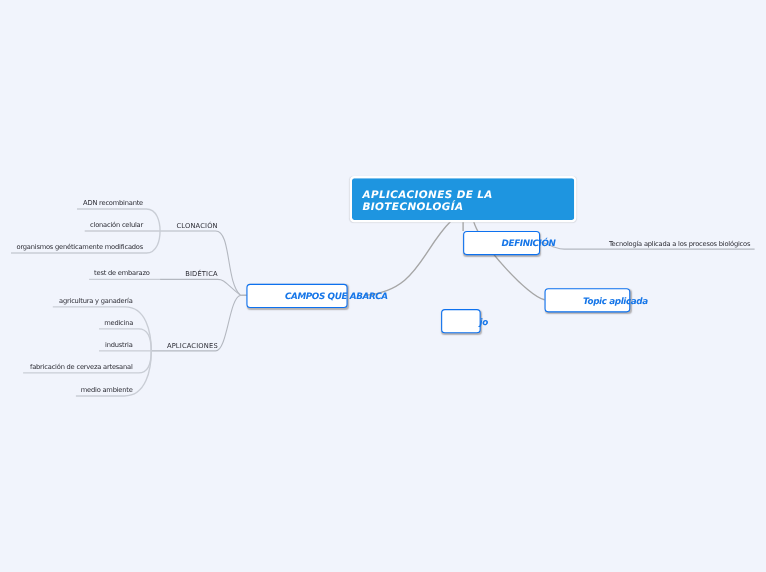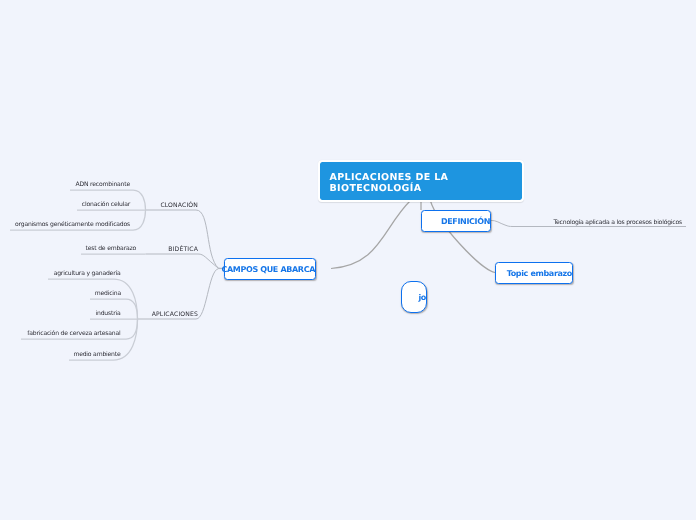--- a/index.html
+++ b/index.html
@@ -1,26 +1,26 @@
 <!DOCTYPE html>
 <html><head>
 <meta charset="utf-8">
 <title>Mapa mental</title>
 <style>
   html,body{margin:0;padding:0;}
   body{width:696px;height:520px;background:#f1f4fc;font-family:"DejaVu Sans",sans-serif;overflow:hidden;position:relative;-webkit-font-smoothing:antialiased;text-rendering:geometricPrecision;}
   #canvas{position:absolute;left:0;top:0;width:696px;height:520px;}
   svg.links{position:absolute;left:0;top:0;width:696px;height:520px;pointer-events:none;}
-  .node{position:absolute;box-sizing:border-box;}
+  .node{position:absolute;box-sizing:border-box;font-style:italic;}
   .root{background:#1e95e0;color:#fff;border:2px solid #fff;border-radius:4px;background-clip:padding-box;font-weight:bold;
         letter-spacing:.35px;font-size:9.5px;line-height:11px;padding:10px 0 0 10px;
         box-shadow:0 0.5px 1px rgba(0,0,0,.10);}
   .lvl1{background:#fff;border:1.5px solid #0d71ef;border-radius:3.5px;color:#1676e8;font-weight:bold;
-        font-size:8px;letter-spacing:-0.35px;white-space:nowrap;display:flex;align-items:center;justify-content:flex-end;
-        box-shadow:0.8px 1px 1.2px rgba(60,48,40,.35);}
+        font-size:8px;letter-spacing:-0.35px;white-space:nowrap;display:flex;align-items:center;justify-content:flex-start;
+        box-shadow:0.8px 1px 1.2px rgba(60,48,40,.35);padding-left:34px;}
   .leaf{position:absolute;font-size:6.1px;color:#2e2e36;white-space:nowrap;letter-spacing:-0.2px;}
   .blabel{position:absolute;font-size:6.1px;color:#2e2e36;white-space:nowrap;letter-spacing:0.15px;}
 </style>
 </head>
 <body>
 
 <div id="canvas">
   <svg class="links" viewBox="0 0 696 520" id="links">
     <g fill="none">
       <g stroke="#a6a6a6" stroke-width="1.25">
@@ -53,23 +53,23 @@
     <span>APLICACIONES DE LA BIOTECNOLOGÍA</span>
   </div>
 
   <div class="node lvl1" style="left:224px;top:258px;width:92px;height:22px;">
     <span>CAMPOS QUE ABARCA</span>
   </div>
   <div class="node lvl1" style="left:421px;top:210px;width:70px;height:22px;">
     <span>DEFINICIÓN</span>
   </div>
   <div class="node lvl1" style="left:495px;top:262px;width:78px;height:22px;">
-    <span>Topic embarazo</span>
+    <span>Topic aplicada</span>
   </div>
-  <div class="node lvl1" style="left:401px;top:281px;width:26px;height:32px;border-radius:10px;">
+  <div class="node lvl1" style="left:401px;top:281px;width:26px;height:22px;">
     <span>jo</span>
   </div>
   <div class="leaf" style="right:566.0px;top:181.4px;"><span>ADN recombinante</span></div>
   <div class="leaf" style="right:566.0px;top:201.4px;"><span>clonación celular</span></div>
   <div class="leaf" style="right:566.0px;top:221.4px;"><span>organismos genéticamente modificados</span></div>
   <div class="leaf" style="right:560.0px;top:245.4px;"><span>test de embarazo</span></div>
   <div class="leaf" style="right:575.5px;top:270.4px;"><span>agricultura y ganadería</span></div>
   <div class="leaf" style="right:575.0px;top:290.4px;"><span>medicina</span></div>
   <div class="leaf" style="right:575.5px;top:310.4px;"><span>industria</span></div>
   <div class="leaf" style="right:575.5px;top:330.4px;"><span>fabricación de cerveza artesanal</span></div>

